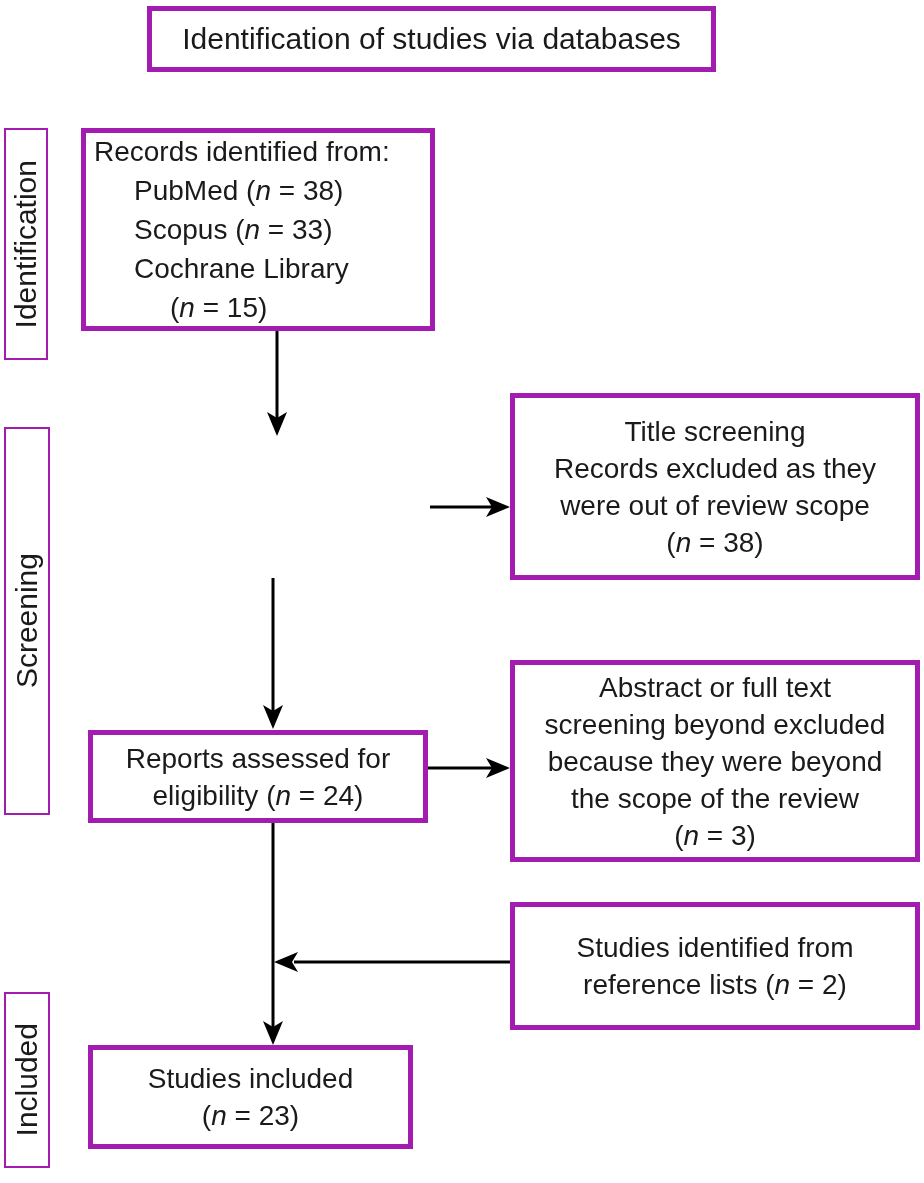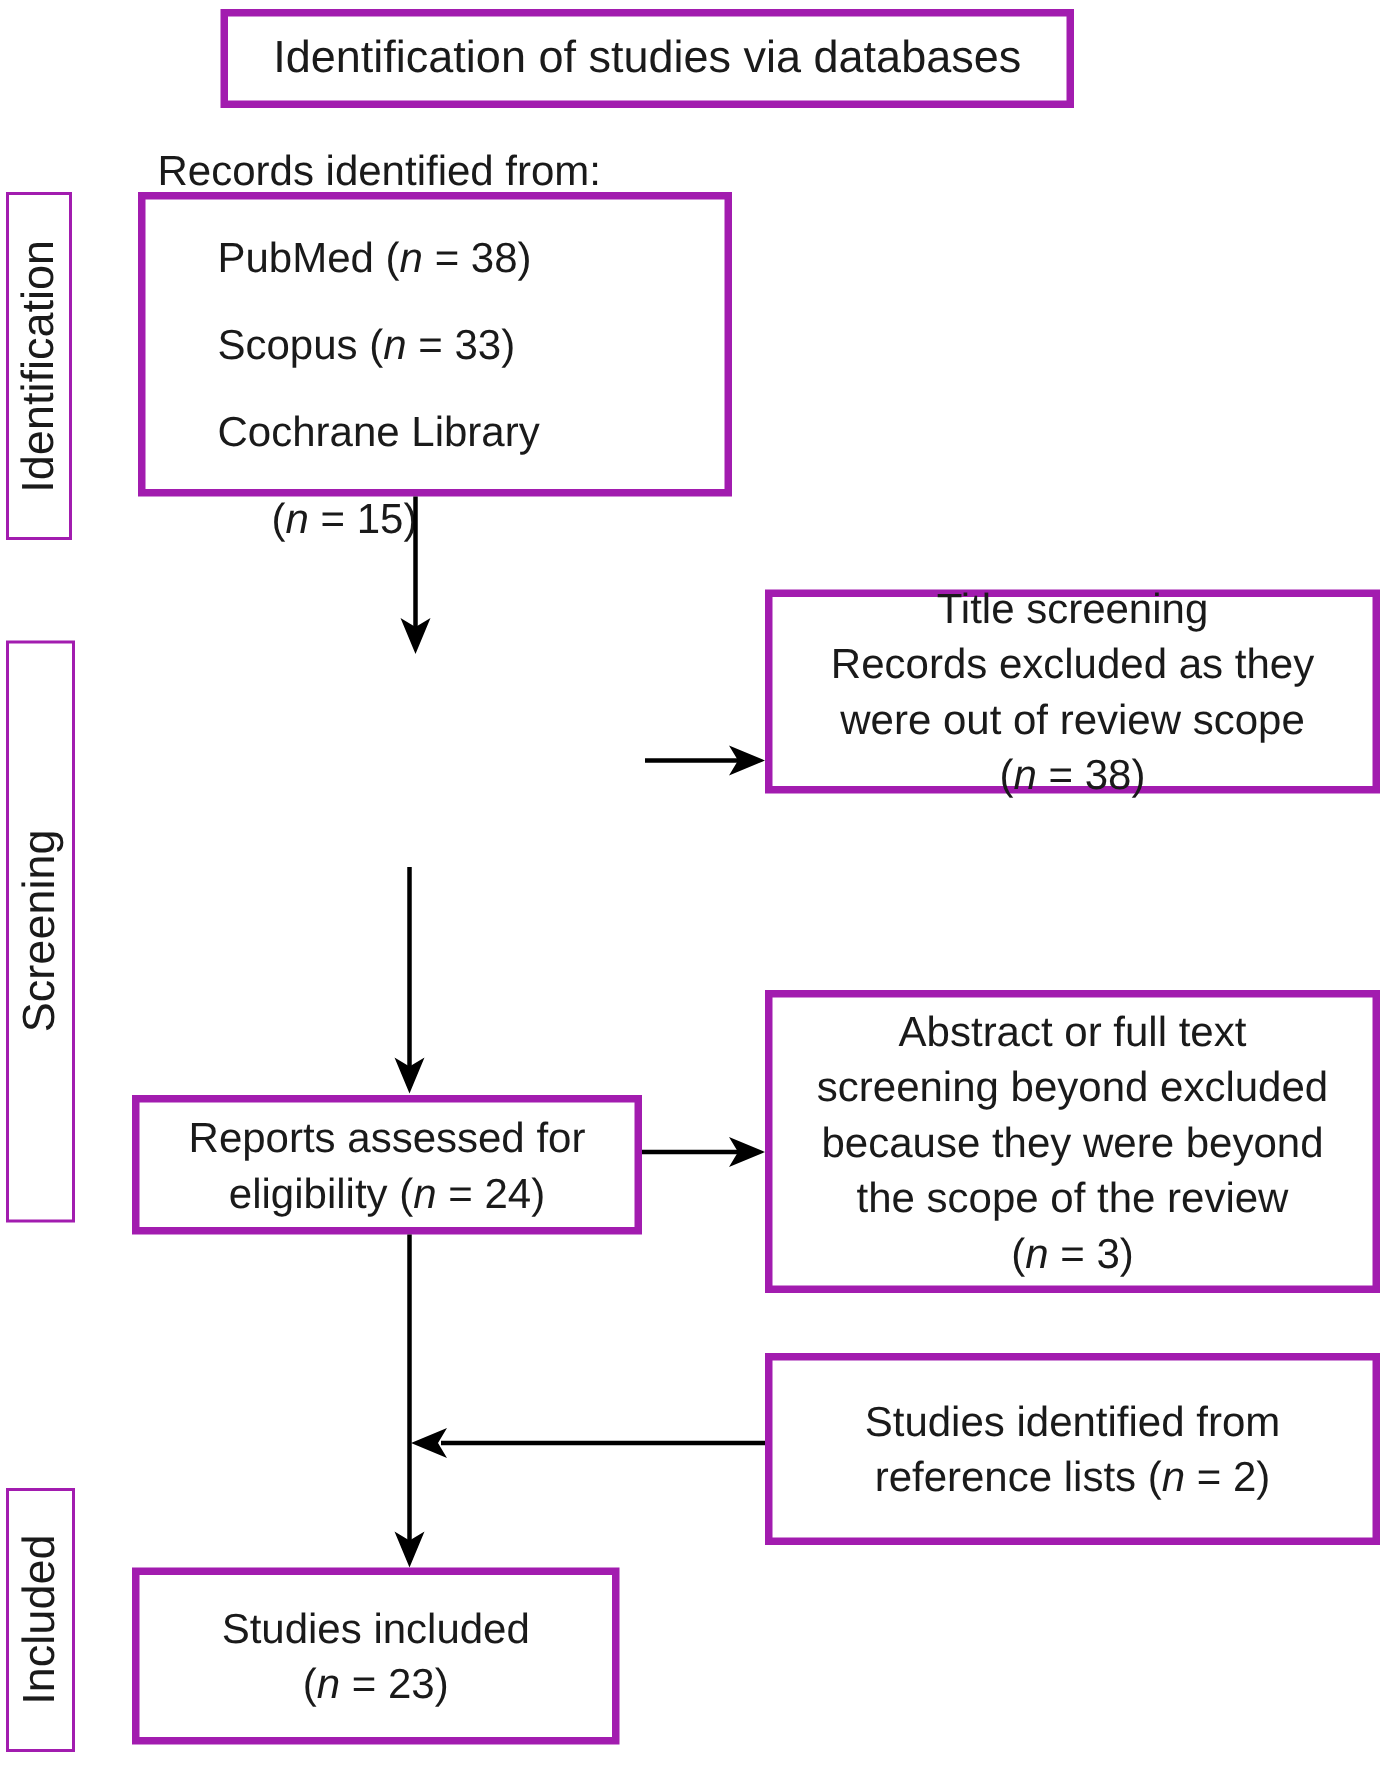--- a/index.html
+++ b/index.html
@@ -40,28 +40,28 @@
     writing-mode: vertical-rl;
     transform: rotate(180deg);
     font-size: 30px;
     white-space: nowrap;
   }
   .stage-identification { left: 4px;  top: 128px; width: 44px; height: 232px; }
   .stage-screening      { left: 4px;  top: 427px; width: 46px; height: 388px; }
   .stage-included       { left: 4px;  top: 992px; width: 46px; height: 176px; }
   .node { font-size: 28px; text-align: center; }
   .node .line { line-height: 37px; width: 100%; box-sizing: border-box; }
-  .box-records-identified { left: 92px;  top: 128px;  width: 396px; height: 203px; gap: 19px; }
+  .box-records-identified { left: 81px;  top: 128px;  width: 354px; height: 203px; }
   .box-records-identified .line { line-height: 39px; text-align: left; padding-left: 8px; }
   .box-records-identified .line:nth-child(n+2) { padding-left: 48px; }
   .box-records-identified .line:nth-child(5)   { padding-left: 84px; }
   .box-records-screened   { left: 90px;  top: 436px;  width: 340px; height: 142px; }
   .box-reports-assessed   { left: 88px;  top: 730px;  width: 340px; height: 93px;  }
-  .box-studies-included   { left: 88px;  top: 1045px; width: 325px; height: 118px; }
-  .box-title-screening    { left: 510px; top: 393px;  width: 410px; height: 136px; text-align: center; }
+  .box-studies-included   { left: 88px;  top: 1045px; width: 325px; height: 104px; }
+  .box-title-screening    { left: 510px; top: 393px;  width: 410px; height: 187px; text-align: center; }
   .box-abstract-excluded  { left: 510px; top: 660px;  width: 410px; height: 202px; align-items: flex-end; }
   .box-reference-lists    { left: 510px; top: 902px;  width: 410px; height: 128px; }
   .arrows {
     position: absolute;
     left: 0; top: 0;
     width: 924px; height: 1183px;
     pointer-events: none;
   }
   .arrows line { stroke: #000000; stroke-width: 3; }
   .arrows polygon { fill: #000000; }

